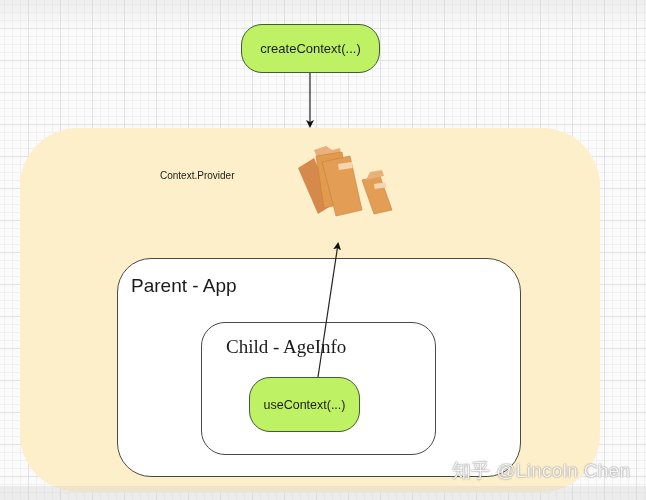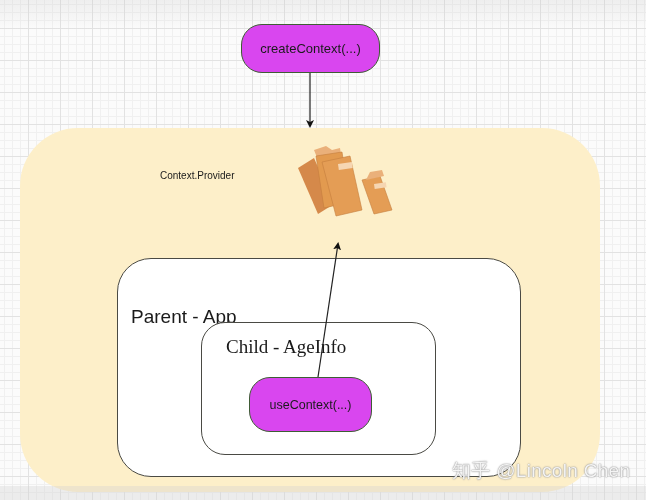--- a/index.html
+++ b/index.html
@@ -18,36 +18,36 @@
   .top-shade {
     position:absolute; left:0; top:0; width:646px; height:30px;
     background:linear-gradient(rgba(200,200,200,0.25), rgba(200,200,200,0));
   }
   .bottom-shade {
     position:absolute; left:0; bottom:0; width:646px; height:14px;
     background:rgba(210,210,210,0.35);
   }
   .abs { position:absolute; box-sizing:border-box; }
   .green-box {
-    background:#d946ef; border:1.5px solid #3f5c35; border-radius:21px;
+    background:#bef264; border:1.5px solid #3f5c35; border-radius:21px;
     display:flex; align-items:center; justify-content:center;
     color:#1b1b1b; font-size:13px;
   }
   .provider {
     left:20px; top:128px; width:580px; height:364px;
     background:#fdefc9; border-radius:58px;
   }
   .provider-label { left:160px; top:170px; font-size:10px; color:#1a1a1a; }
   .white-box { background:#ffffff; border:1.5px solid #4a4a44; border-radius:34px; }
   .parent { left:117px; top:258px; width:404px; height:219px; }
-  .parent-label { left:131px; top:275px; font-size:19px; color:#1a1a1a;margin-top:31px; }
+  .parent-label { left:131px; top:275px; font-size:19px; color:#1a1a1a; }
   .child { left:201px; top:322px; width:235px; height:133px; border-radius:24px; }
   .child-label { left:226px; top:336px; font-size:19px; color:#1a1a1a;font-family:Liberation Serif, serif; }
   .create-box { left:241px; top:24px; width:139px; height:49px; }
-  .use-box { left:249px; top:377px; width:123px; height:55px; font-size:12.5px; }
+  .use-box { left:249px; top:377px; width:111px; height:55px; font-size:12.5px; }
   svg.overlay { position:absolute; left:0; top:0; }
   .watermark {
     left:452px; top:458px; font-size:19px; color:rgba(255,255,255,0.9);
     text-shadow:0 0 1px #888, 0 0 2px #999; letter-spacing:0.3px;
   }
 </style>
 </head>
 <body>
 
 <div class="top-shade"></div>

